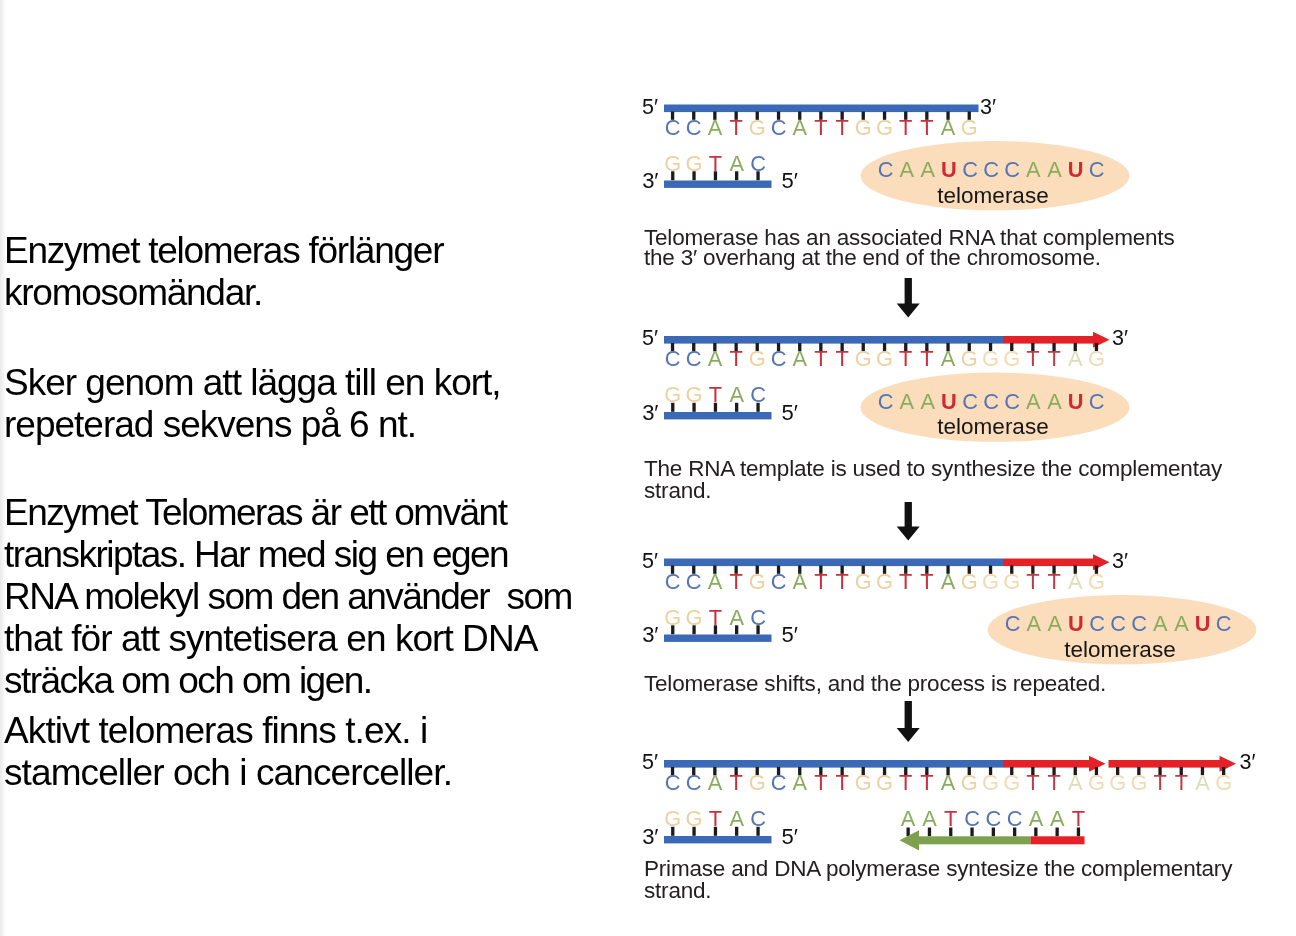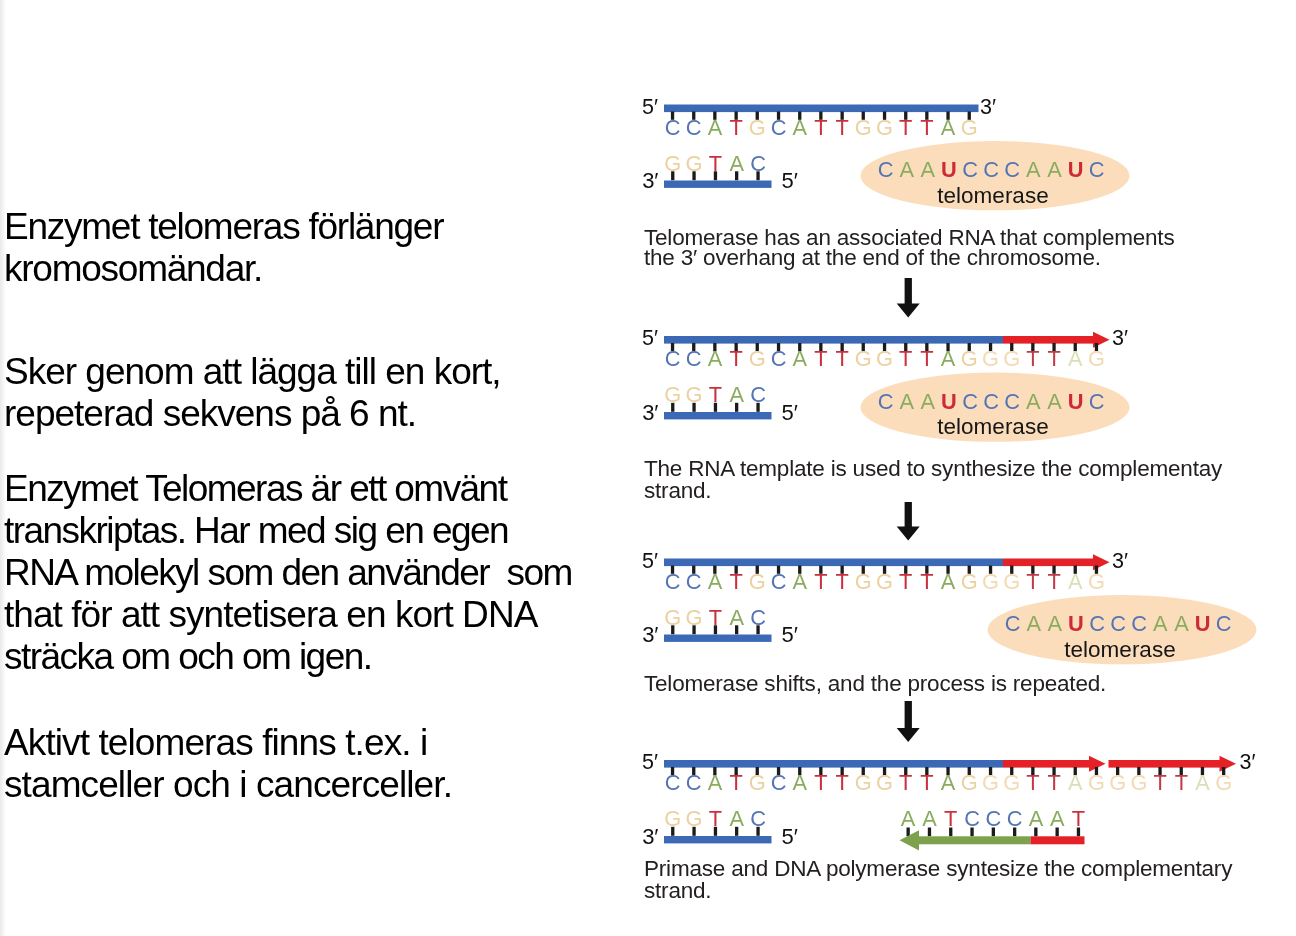--- a/index.html
+++ b/index.html
@@ -1,30 +1,30 @@
 <!DOCTYPE html>
 <html><head>
 <meta charset="utf-8">
 <style>
   html,body { margin:0; padding:0; background:#fff; }
   body { width:1296px; height:936px; position:relative; overflow:hidden;
          font-family:"Liberation Sans", sans-serif; }
   .edge { position:absolute; left:0; top:0; width:6px; height:936px;
           background:linear-gradient(to right,#e9e9e9,#ffffff); }
   .p { position:absolute; left:4px; font-size:37px; line-height:42px;
-       color:#000; white-space:nowrap; }
+       color:#000; white-space:nowrap;margin-top:24px; }
   svg text { font-family:"Liberation Sans", sans-serif; }
 </style>
 </head>
 <body>
 <div class="edge"></div>
 <div class="p" style="top:206.3px;letter-spacing:-1.25px">Enzymet telomeras förlänger<br>kromosomändar.</div>
-<div class="p" style="top:351px;letter-spacing:-1.0px">Sker genom att lägga till en kort,<br>repeterad sekvens på 6 nt.</div>
+<div class="p" style="top:338px;letter-spacing:-1.0px">Sker genom att lägga till en kort,<br>repeterad sekvens på 6 nt.</div>
 <div class="p" style="top:468px;letter-spacing:-1.55px">Enzymet Telomeras är ett omvänt<br>transkriptas. Har med sig en egen<br>RNA molekyl som den använder&nbsp; som<br><span style="letter-spacing:-0.95px">that för att syntetisera en kort DNA</span><br>sträcka om och om igen.</div>
-<div class="p" style="top:722px;letter-spacing:-0.9px">Aktivt telomeras finns t.ex. i<br>stamceller och i cancerceller.</div>
+<div class="p" style="top:686px;letter-spacing:-0.9px">Aktivt telomeras finns t.ex. i<br>stamceller och i cancerceller.</div>
 <svg width="1296" height="936" viewBox="0 0 1296 936" style="position:absolute;left:0;top:0">
 <text x="658.0" y="113.5" font-size="21.5" fill="#111" text-anchor="end">5′</text>
 <rect x="664.0" y="104.5" width="314.5" height="7.6" fill="#3C69B5"></rect>
 <text x="980.0" y="113.5" font-size="21.5" fill="#111" text-anchor="start">3′</text>
 <rect x="670.9" y="111.5" width="3.3" height="8.3" fill="#1b1b1b"></rect>
 <rect x="692.1" y="111.5" width="3.3" height="8.3" fill="#1b1b1b"></rect>
 <rect x="713.2" y="111.5" width="3.3" height="8.3" fill="#1b1b1b"></rect>
 <rect x="734.5" y="111.5" width="3.3" height="8.3" fill="#1b1b1b"></rect>
 <rect x="755.6" y="111.5" width="3.3" height="8.3" fill="#1b1b1b"></rect>
 <rect x="776.9" y="111.5" width="3.3" height="8.3" fill="#1b1b1b"></rect>

